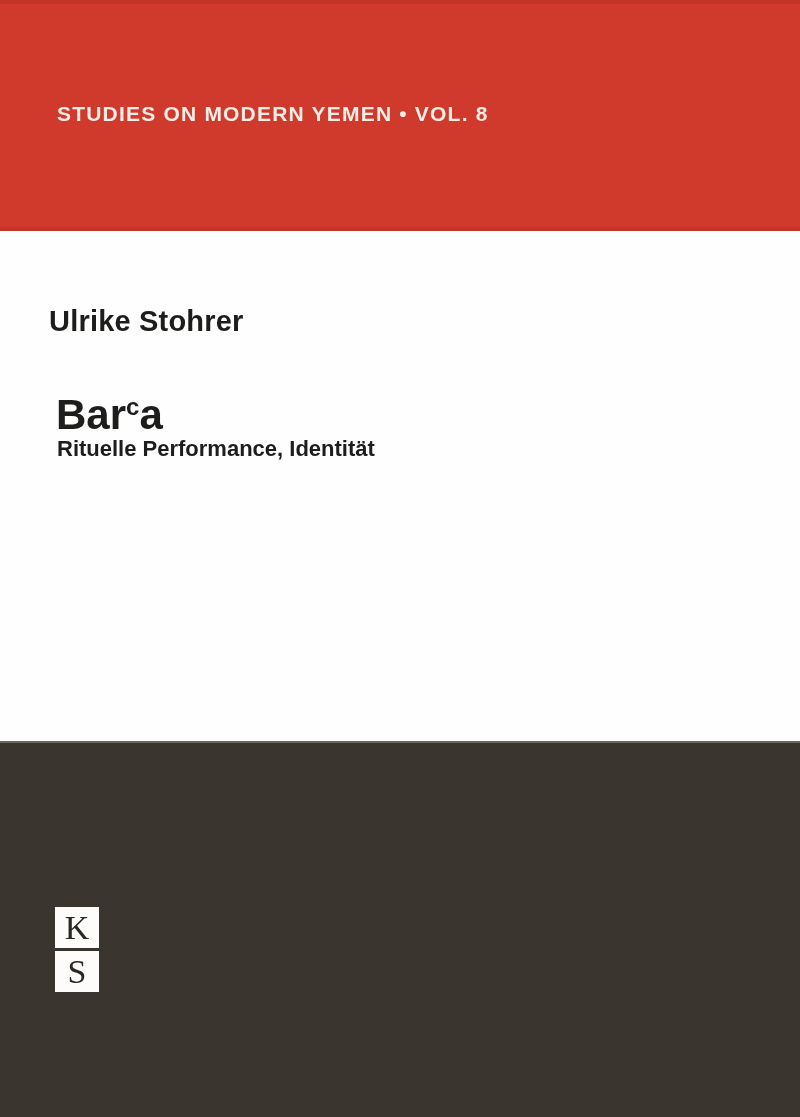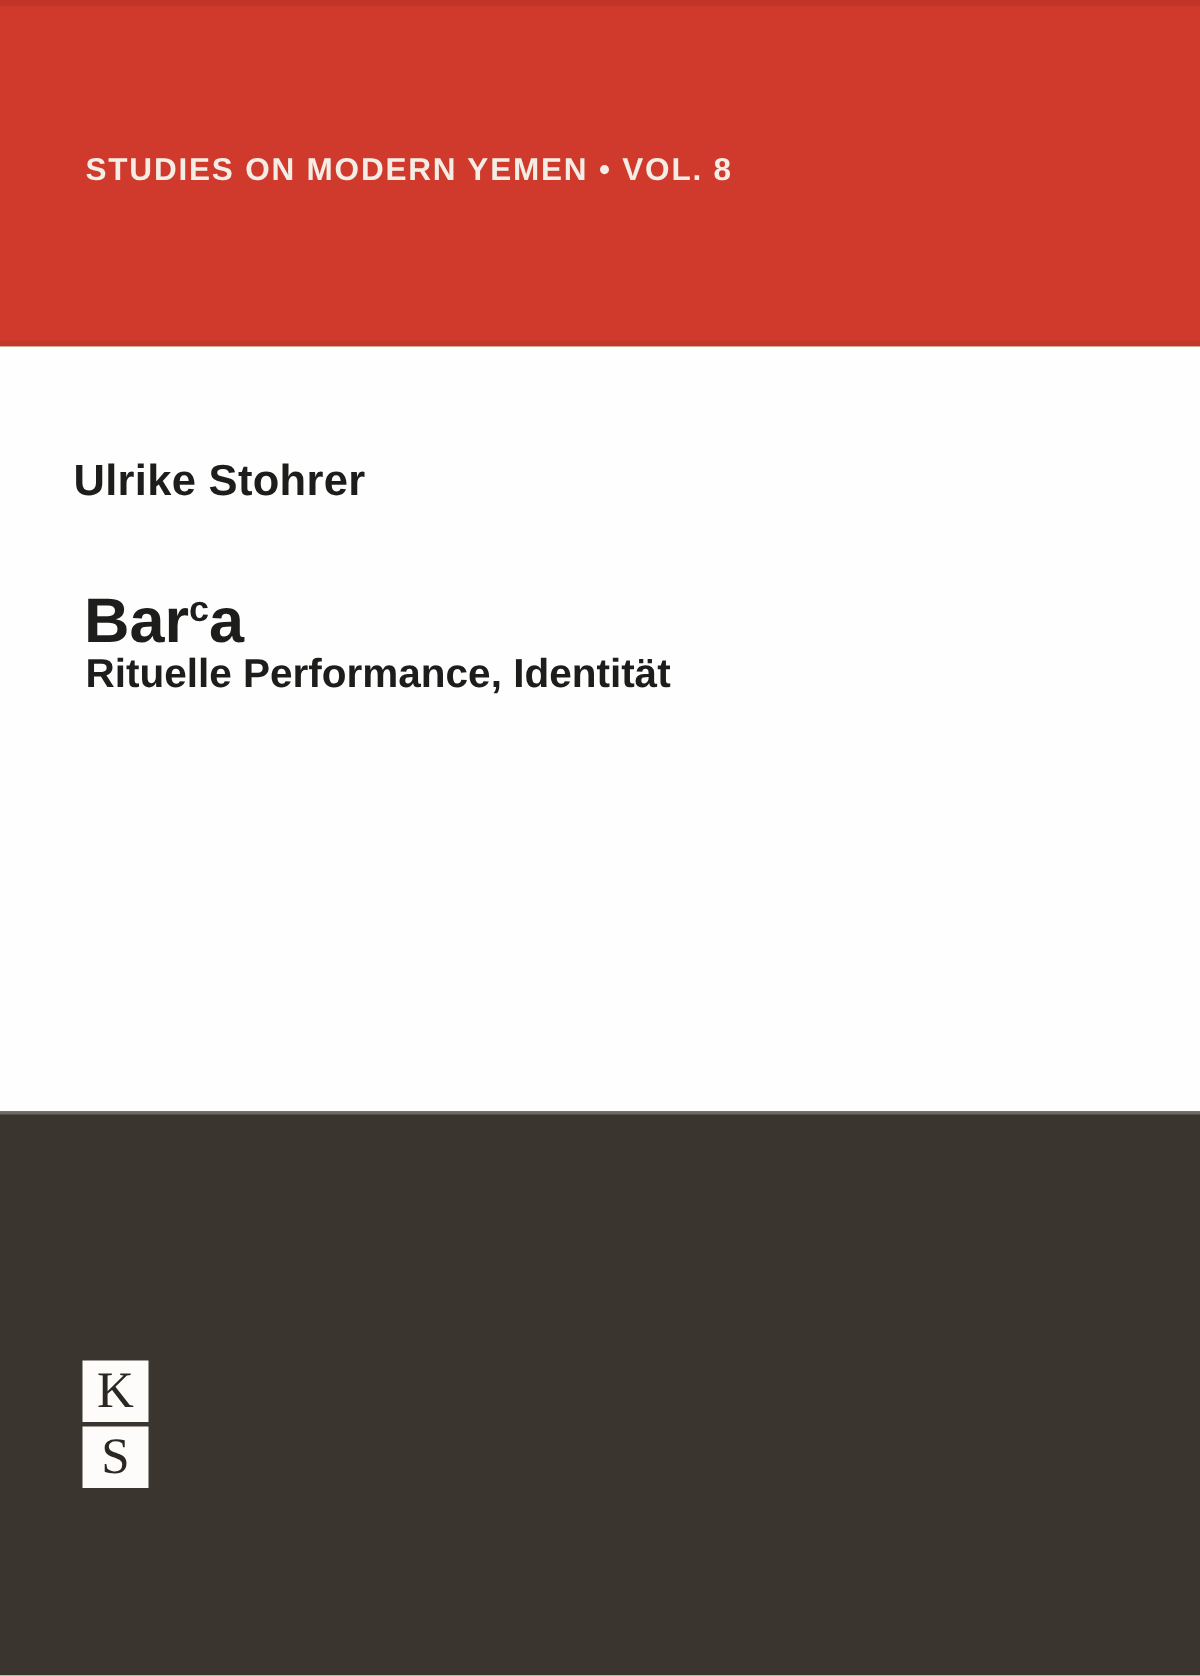--- a/index.html
+++ b/index.html
@@ -67,21 +67,21 @@
     margin-top: 21px;
   }
   .book-title .sup {
     font-size: 24px;
     vertical-align: 14px;
   }
   .subtitle {
     position: absolute;
     left: 57px;
     top: 432px;
-    font-size: 27px;
+    font-size: 22px;
     line-height: 34px;
     font-weight: bold;
     color: #1d1d1b;
   }
 
   
   .band-dark {
     position: absolute;
     top: 741px; left: 0;
     width: 800px;

